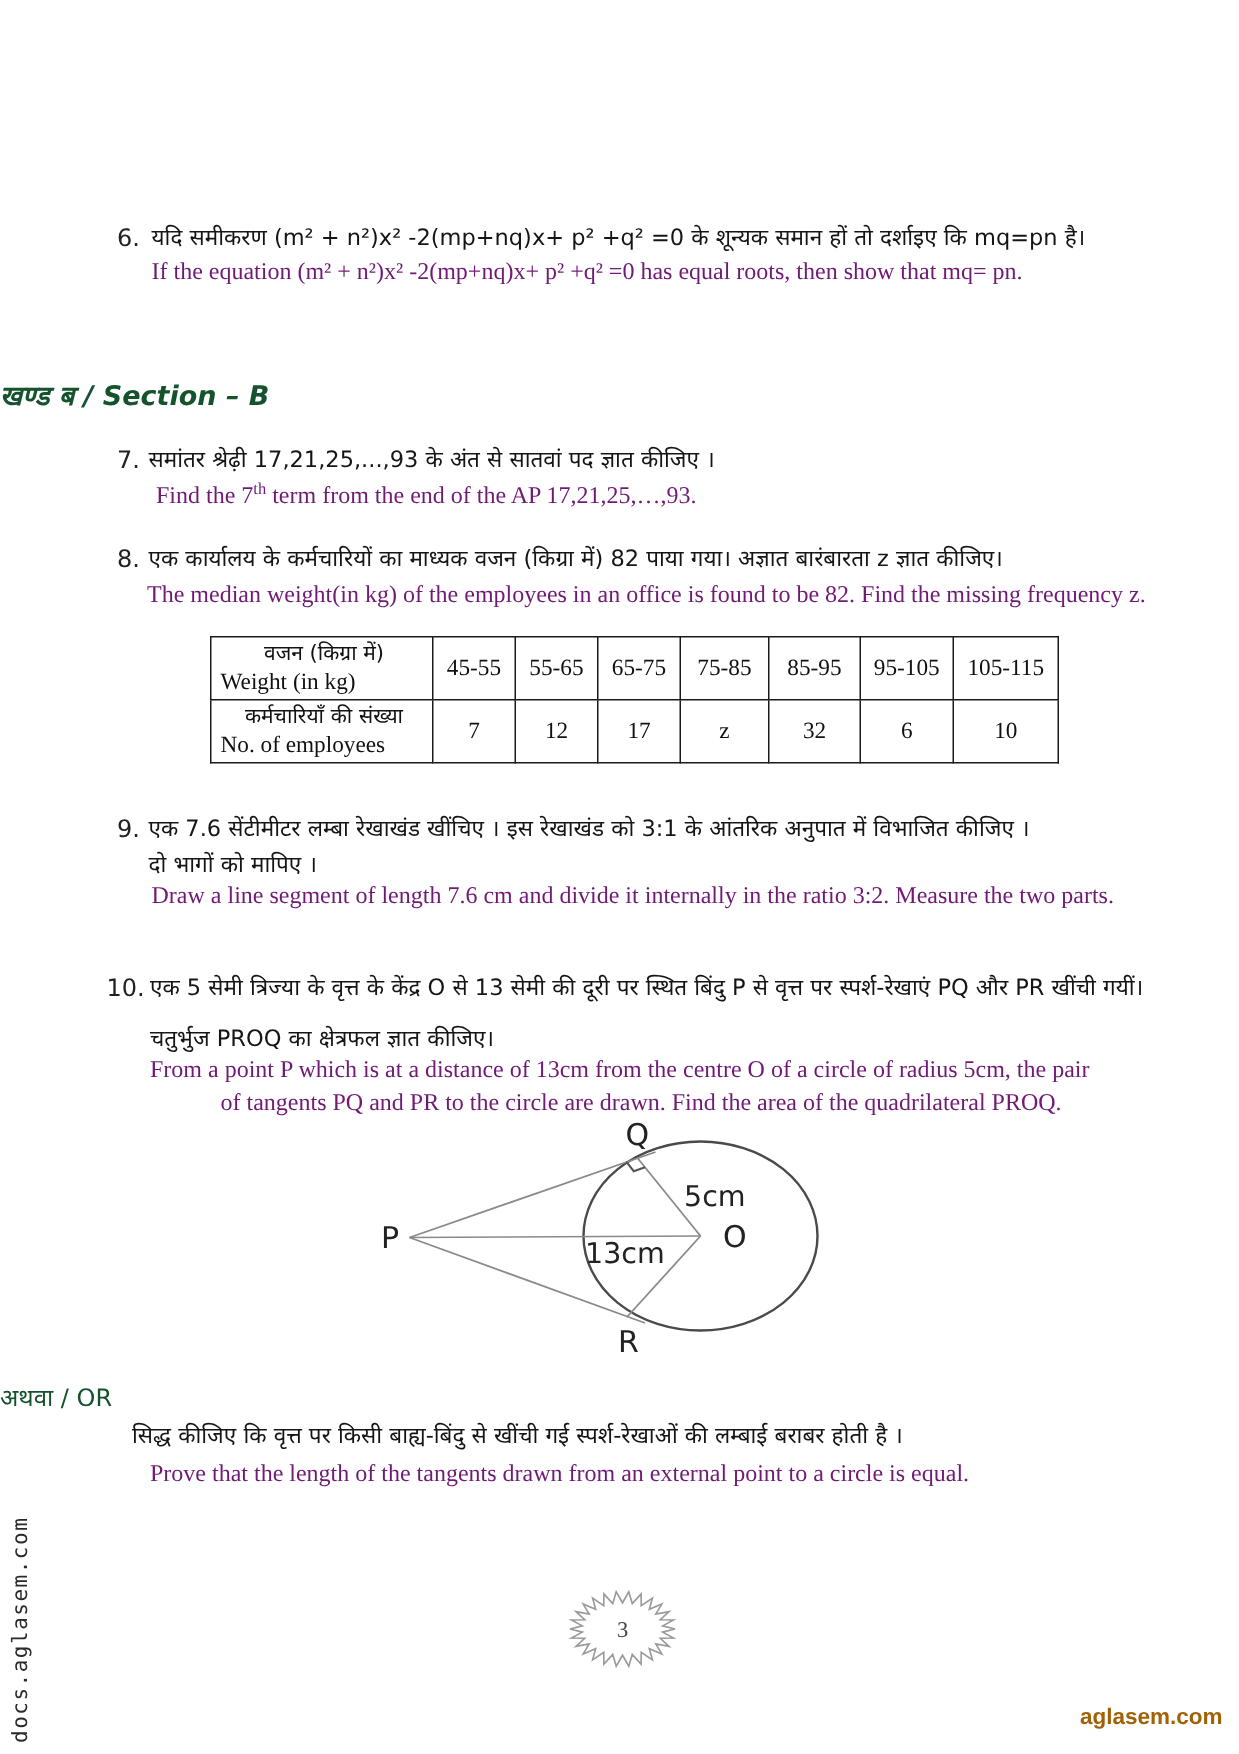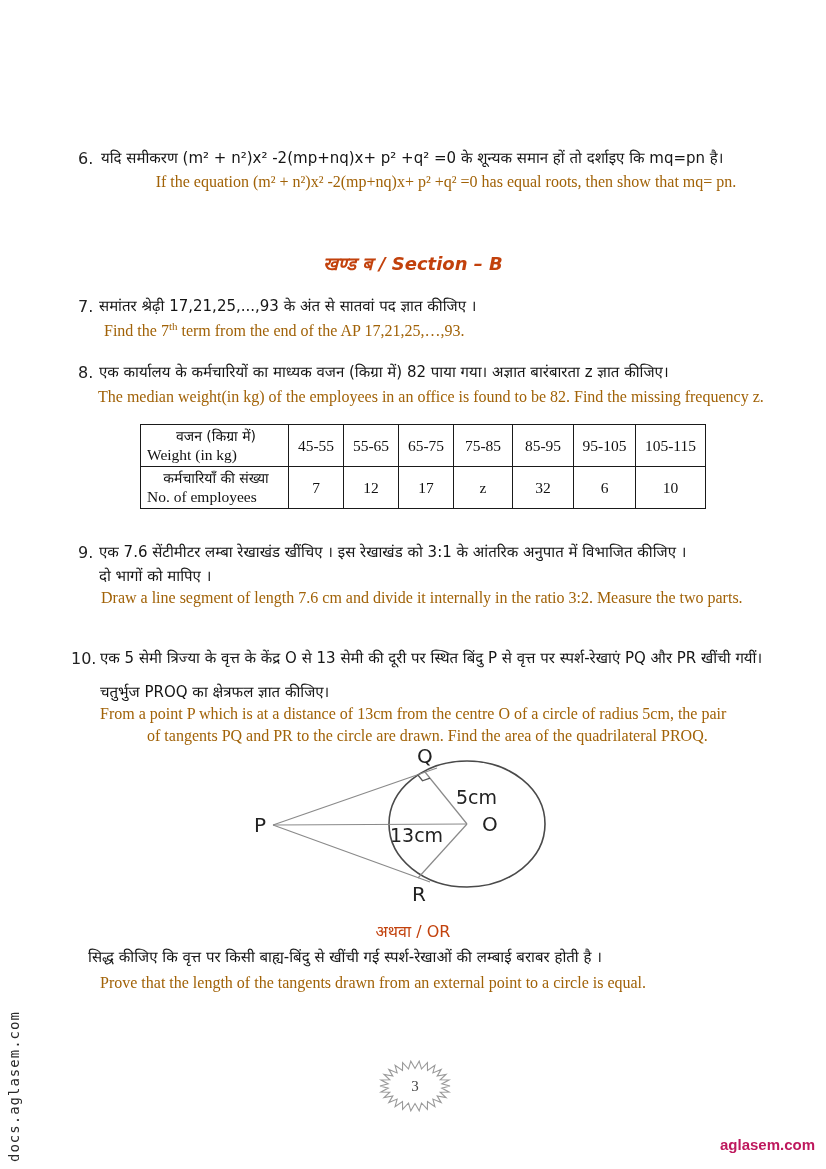--- a/index.html
+++ b/index.html
@@ -1,37 +1,37 @@
 <!DOCTYPE html>
 <html><head>
 <meta charset="utf-8">
 <style>
   * { margin:0; padding:0; box-sizing:border-box; }
   html,body { width:826px; height:1169px; background:#ffffff; position:relative;
               font-family:"Liberation Serif","DejaVu Serif",serif; color:#111; overflow:hidden; }
   .abs { position:absolute; }
-  .en { font-family:"Liberation Serif","DejaVu Serif",serif; font-size:16px; color:#a16207;text-align:center; }
+  .en { font-family:"Liberation Serif","DejaVu Serif",serif; font-size:16px; color:#701a75; }
   .hi { font-family:"DejaVu Sans","Liberation Sans",sans-serif; font-size:15px; color:#151515; }
   .qnum { font-family:"DejaVu Sans","Liberation Sans",sans-serif; font-size:16px; color:#222; }
   .math-sans { font-family:"DejaVu Sans","Liberation Sans",sans-serif; }
-  .section-head { width:826px; text-align:center; font-size:18px; font-weight:bold; font-style:italic; color:#c2410c; }
+  .section-head { width:826px; font-size:18px; font-weight:bold; font-style:italic; color:#14532d; }
   .section-head .hi-part { font-family:"DejaVu Sans","Liberation Sans",sans-serif; }
   table.freq { border-collapse:collapse; table-layout:fixed; }
   table.freq td { border:1.6px solid #1a1a1a; text-align:center; vertical-align:middle;
                   font-size:15.5px; padding:2px 3px; }
   table.freq td.lbl { text-align:left; padding-left:6px; }
   .lbl .hi-lbl { font-family:"DejaVu Sans","Liberation Sans",sans-serif; font-size:14px; line-height:18px;text-align:center; }
   .lbl .en-lbl { font-family:"Liberation Serif","DejaVu Serif",serif; font-size:15.5px; line-height:19px; }
   .diagram-label { font-family:"DejaVu Sans","Liberation Sans",sans-serif; fill:#222; }
   .wm-left { left:6px; top:984px; height:178px; width:22px;
              writing-mode:vertical-rl; transform:rotate(180deg);
              font-family:"DejaVu Sans Mono","Liberation Mono",monospace;
              font-size:14px; color:#2a2a2a; letter-spacing:1px; }
   .wm-br { left:720px; top:1136px; font-family:"Liberation Sans","DejaVu Sans",sans-serif;
-           font-weight:bold; font-size:15px; color:#be185d; }
+           font-weight:bold; font-size:15px; color:#a16207; }
   .seal-num { font-family:"Liberation Serif","DejaVu Serif",serif; font-size:15px; fill:#444; }
   sup { font-size:11px; }
 </style>
 </head>
 <body>
 
 <div class="abs qnum" style="left:78px; top:149px;">6.</div>
 <div class="abs hi" style="left:101px; top:147px; width:690px; white-space:nowrap;"><span>यदि समीकरण </span><span class="math-sans">(m² + n²)x² -2(mp+nq)x+ p² +q² =0</span><span> के शून्यक समान हों तो दर्शाइए कि mq=pn है।</span></div>
 <div class="abs en" style="left:101px; top:173px; width:690px; white-space:nowrap;">If the equation (m² + n²)x² -2(mp+nq)x+ p² +q² =0  has equal roots, then  show that mq= pn.</div>
 

